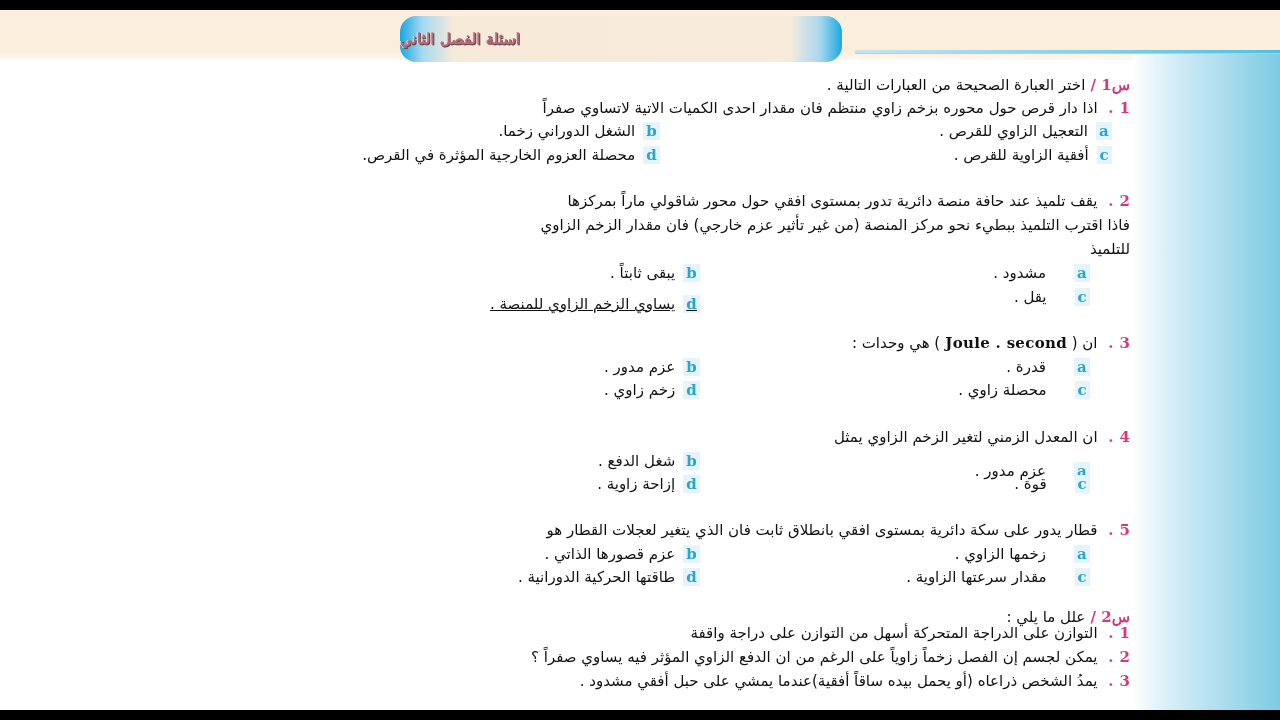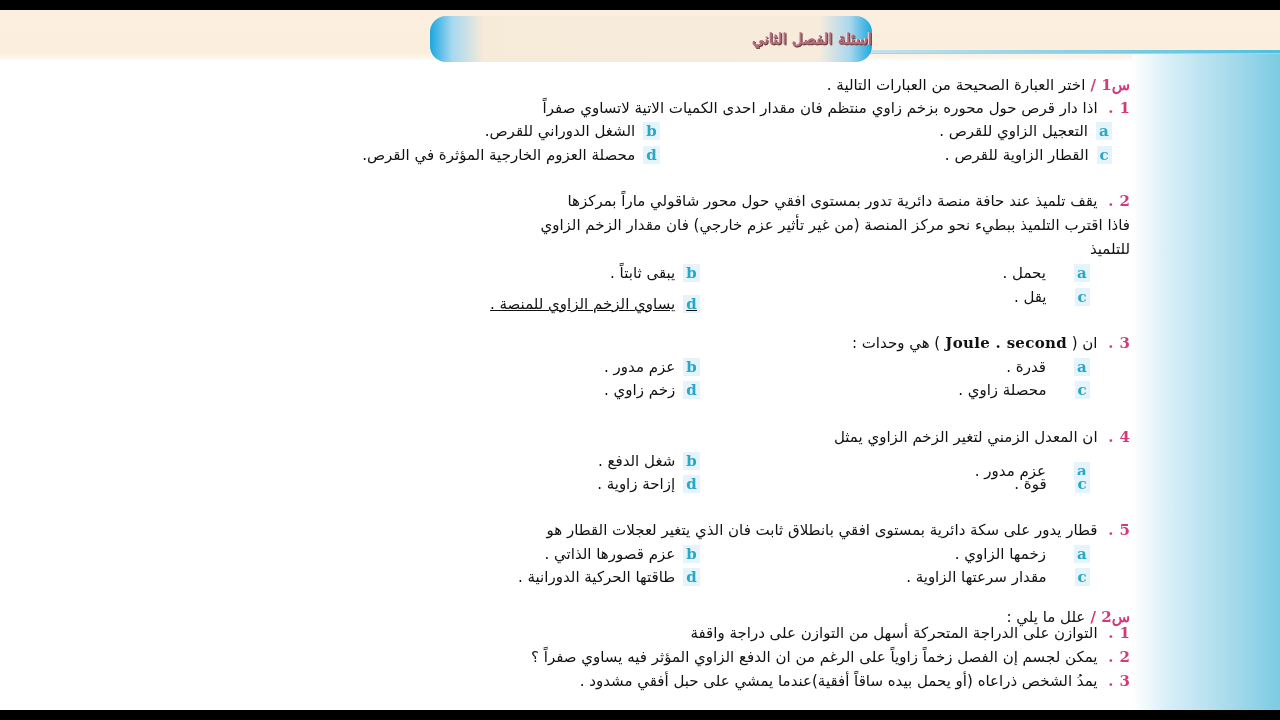--- a/index.html
+++ b/index.html
@@ -19,24 +19,24 @@
     background:linear-gradient(to right, #c7e3ee, #4ec0e0);
   }
   .header-line2 {
     position:absolute; left:855px; top:53px; width:425px; height:1px; background:#9fd8ea;
   }
   .side-strip {
     position:absolute; left:1132px; top:54px; width:148px; height:656px;
     background:linear-gradient(to right, #ffffff 0%, #d7eef7 25%, #a9dbec 65%, #7ccbe3 100%);
   }
   .title-tab {
-    position:absolute; left:430px; top:16px; width:442px; height:46px;
+    position:absolute; left:400px; top:16px; width:442px; height:46px;
     border-radius:16px;
     background:linear-gradient(to right, #1aa7e0 0%, #a6d8ef 5%, #f6ead9 12%, #f7ecdc 88%, #a9d7ee 95%, #1ba8e0 100%);
-    display:flex; align-items:center; justify-content:flex-end;
+    display:flex; align-items:center; justify-content:flex-start;
   }
   .title-text {
     font-family:"DejaVu Serif", serif; font-weight:bold; font-size:15px;
     color:#b06f7a; text-shadow:1px 1px 0 #6e4040, -1px 0 0 #f7d9df;
     direction:rtl;
   }
   .content {
     position:absolute; left:120px; top:68px; width:1010px;
     direction:rtl; text-align:right; color:#111;
     font-size:15px; letter-spacing:0.3px;
@@ -75,41 +75,41 @@
   </div>
 
   <div class="line" style="top:31px;">
     <span class="num">1</span><span class="num">.</span>
     <span>اذا دار قرص حول محوره بزخم زاوي منتظم فان مقدار احدى الكميات الاتية لاتساوي صفراً</span>
   </div>
   <div class="opt" style="top:54px; right:18px;">
     <span class="opt-letter">a</span><span>التعجيل الزاوي للقرص .</span>
   </div>
   <div class="opt" style="top:54px; right:470px;">
-    <span class="opt-letter">b</span><span>الشغل الدوراني للقرص.</span>
+    <span class="opt-letter">b</span><span>الشغل الدوراني زخما.</span>
   </div>
   <div class="opt" style="top:78px; right:18px;">
-    <span class="opt-letter">c</span><span>القطار الزاوية للقرص .</span>
+    <span class="opt-letter">c</span><span>أفقية الزاوية للقرص .</span>
   </div>
   <div class="opt" style="top:78px; right:470px;">
     <span class="opt-letter">d</span><span>محصلة العزوم الخارجية المؤثرة في القرص.</span>
   </div>
 
   <div class="line" style="top:124px;">
     <span class="num">2</span><span class="num">.</span>
     <span>يقف تلميذ عند حافة منصة دائرية تدور بمستوى افقي حول محور شاقولي ماراً بمركزها</span>
   </div>
   <div class="line" style="top:148px;">
     <span>فاذا اقترب التلميذ ببطيء نحو مركز المنصة (من غير تأثير عزم خارجي) فان مقدار الزخم الزاوي</span>
   </div>
   <div class="line" style="top:172px;">
     <span>للتلميذ</span>
   </div>
   <div class="opt" style="top:196px; right:40px;">
-    <span class="opt-letter">a</span><span style="margin-right:20px">يحمل .</span>
+    <span class="opt-letter">a</span><span style="margin-right:20px">مشدود .</span>
   </div>
   <div class="opt" style="top:196px; right:430px;">
     <span class="opt-letter">b</span><span>يبقى ثابتاً .</span>
   </div>
   <div class="opt" style="top:220px; right:40px;">
     <span class="opt-letter">c</span><span style="margin-right:20px">يقل .</span>
   </div>
   <div class="opt" style="top:227px; right:430px;text-decoration:underline;">
     <span class="opt-letter">d</span><span>يساوي الزخم الزاوي للمنصة .</span>
   </div>

